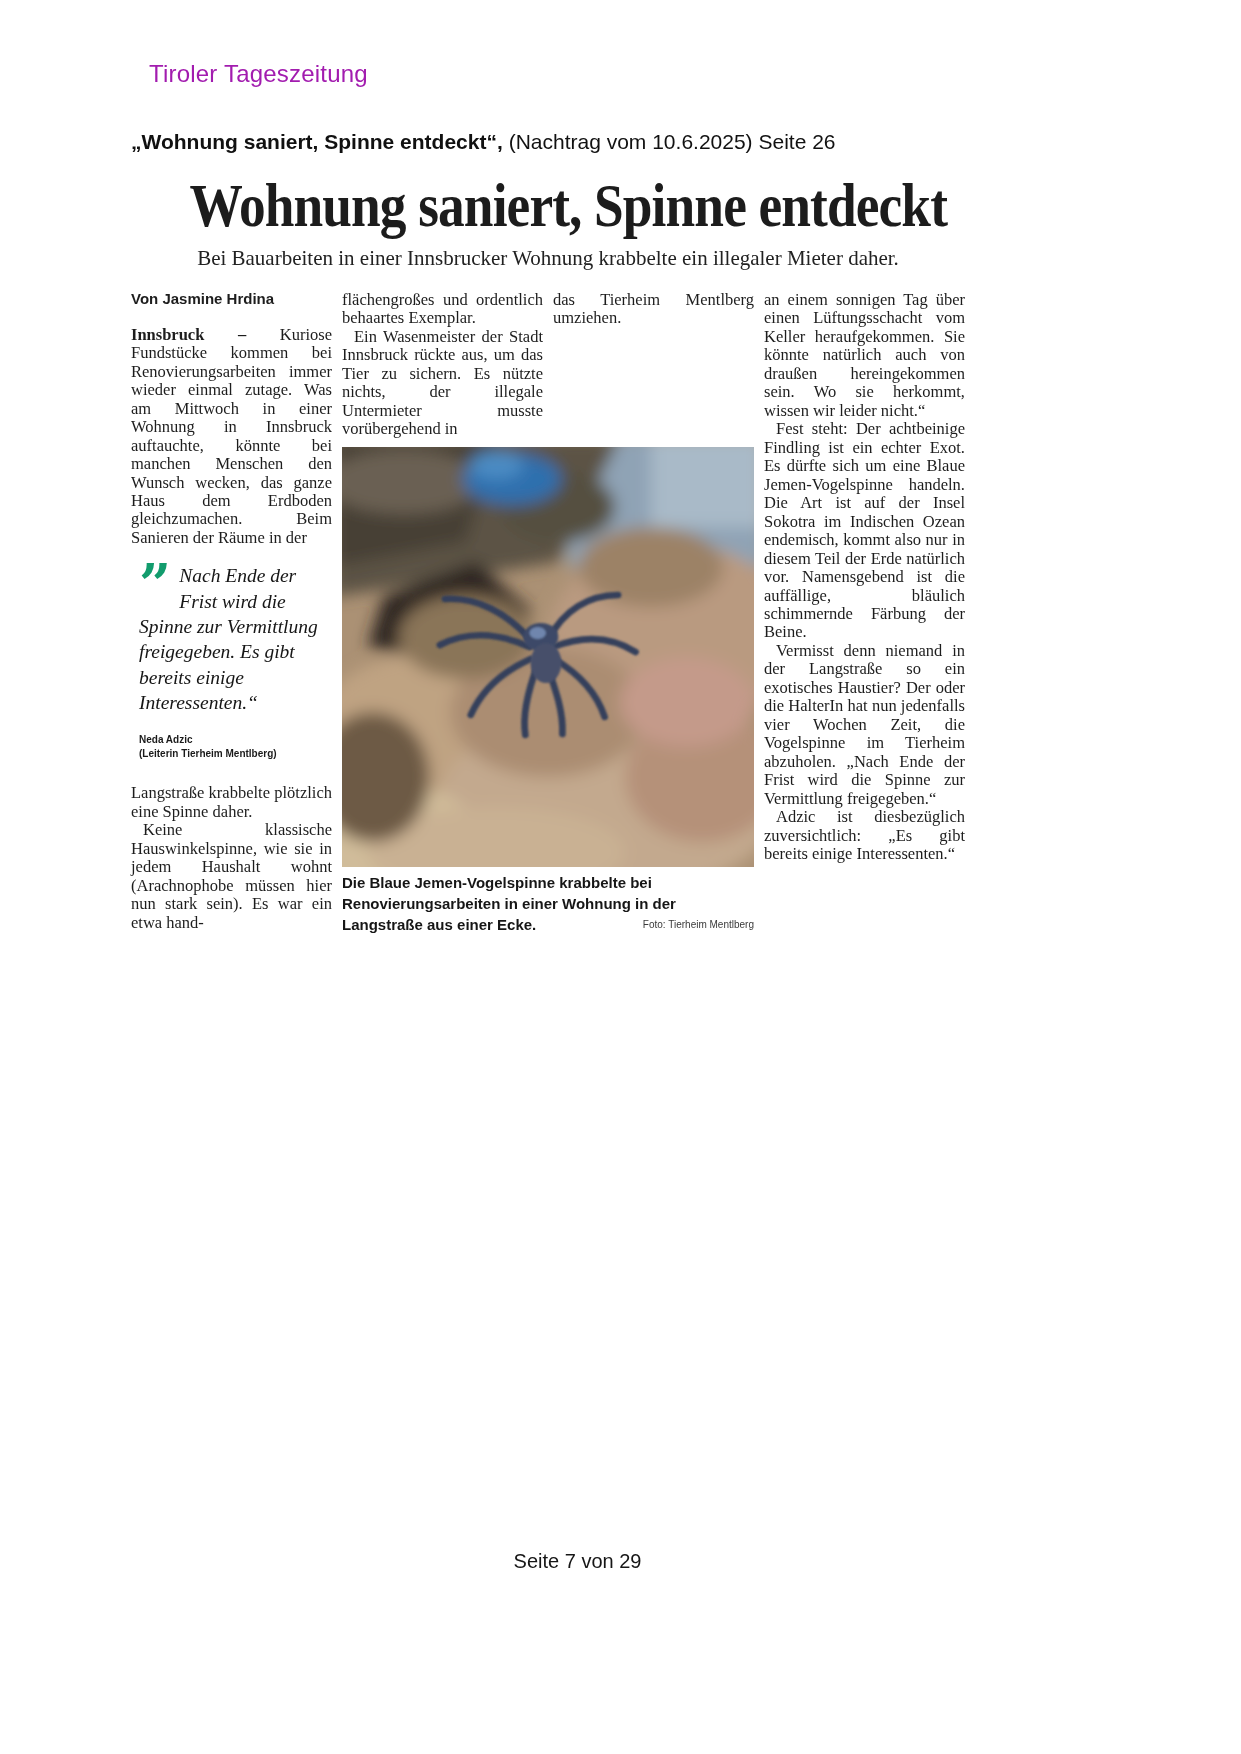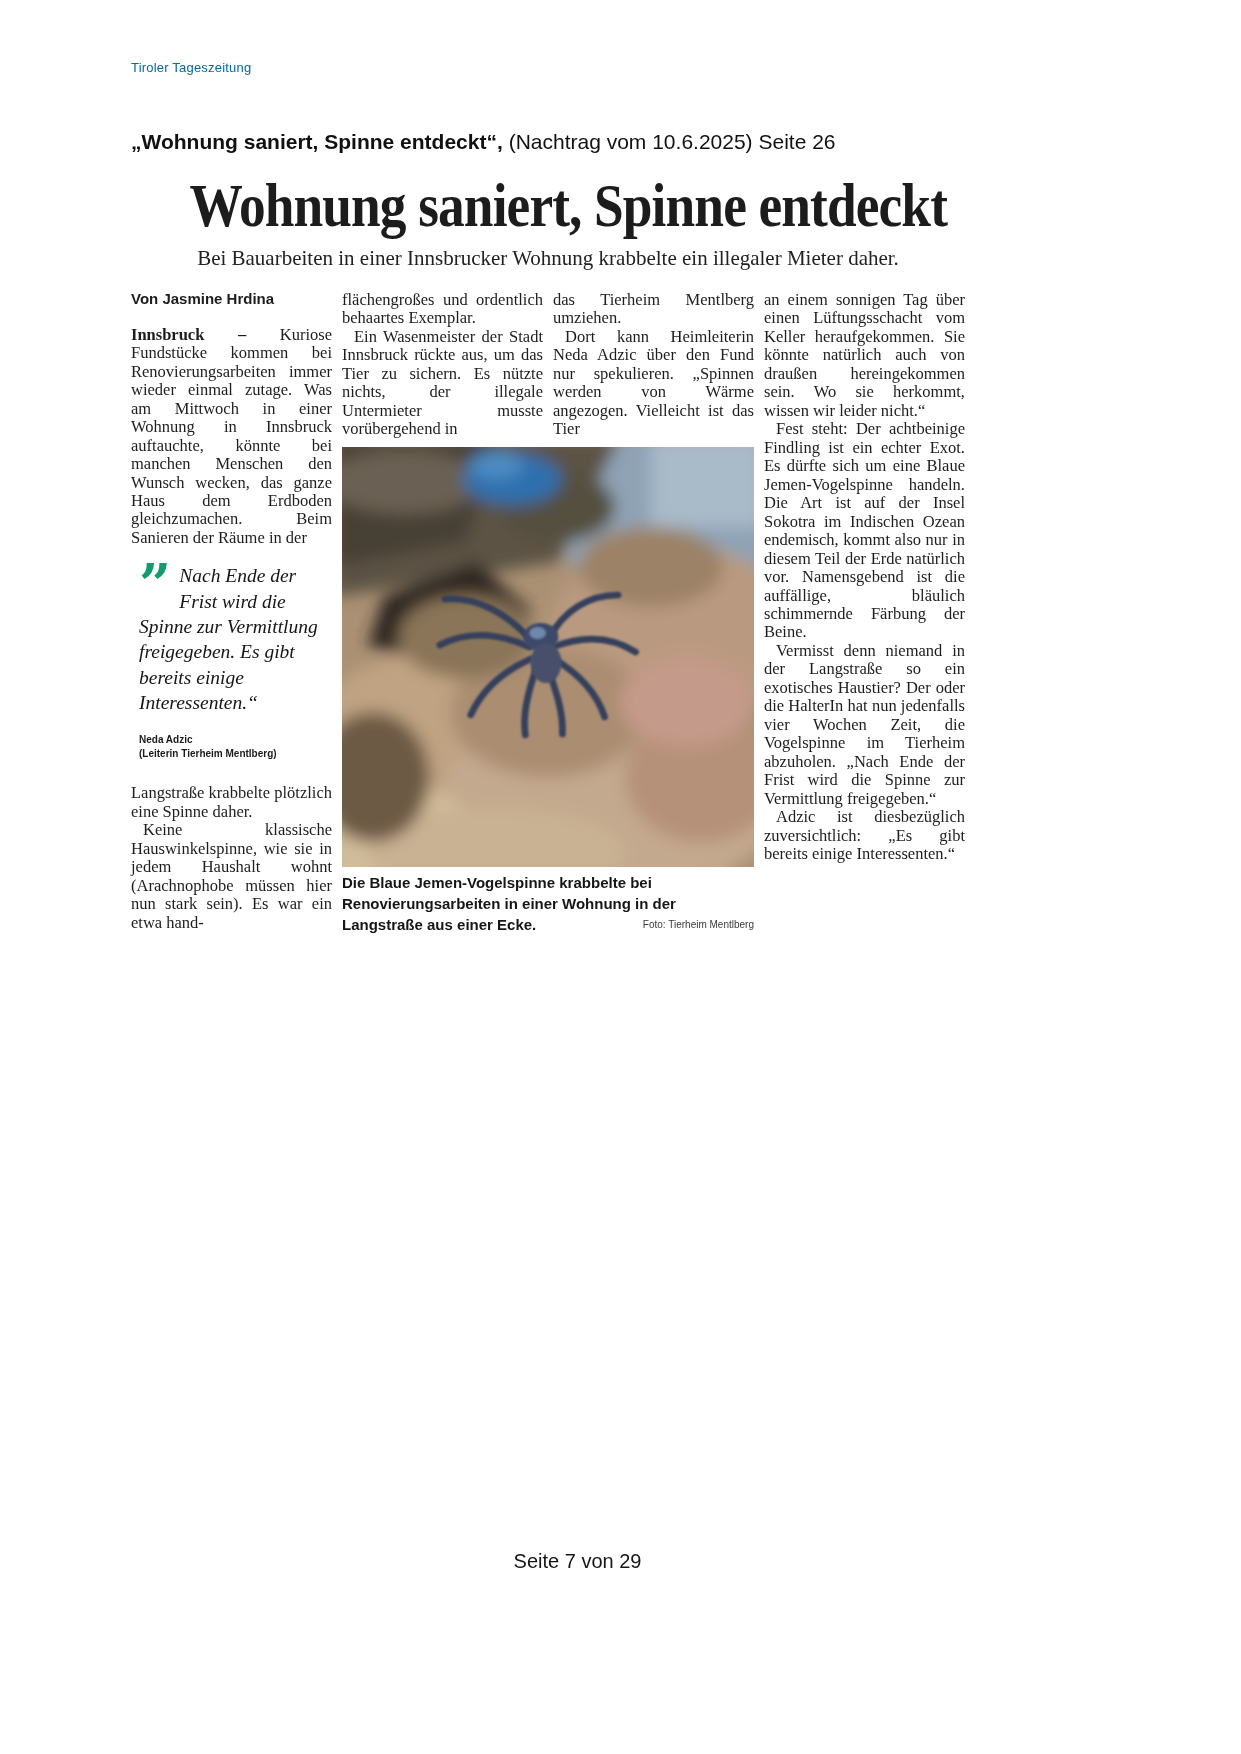--- a/index.html
+++ b/index.html
@@ -3,22 +3,22 @@
 <meta charset="utf-8">
 <style>
   * { margin:0; padding:0; box-sizing:border-box; }
   html,body { background:#ffffff; }
   body {
     width:1241px; height:1754px; position:relative;
     font-family:"Liberation Sans", sans-serif; color:#151515;
     overflow:hidden;
   }
   .masthead {
-    position:absolute; left:131px; top:60px;
-    font-size:13px; letter-spacing:.2px; color:#0369a1;
+    position:absolute; left:149px; top:60px;
+    font-size:24px; letter-spacing:.2px; color:#a21caf;
   }
   .refline {
     position:absolute; left:131px; top:130px;
     font-size:21px; color:#111; white-space:nowrap;
   }
   .refline .ref-bold { font-weight:bold; }
 
   .article { position:absolute; left:131px; top:174px; width:834px; }
 
   .headline {
@@ -123,21 +123,20 @@
       <p class="indent">Keine klassische Hauswinkelspinne, wie sie in jedem Haushalt wohnt (Arachnophobe müssen hier nun stark sein). Es war ein etwa hand-</p>
     </div>
 
     <div class="col2t">
       <p>flächengroßes und ordentlich behaartes Exemplar.</p>
       <p class="indent">Ein Wasenmeister der Stadt Innsbruck rückte aus, um das Tier zu sichern. Es nützte nichts, der illegale Untermieter musste vorübergehend in</p>
     </div>
 
     <div class="col3t">
       <p>das Tierheim Mentlberg umziehen.</p>
-      <p class="indent">Dort kann Heimleiterin Neda Adzic über den Fund nur spekulieren. „Spinnen werden von Wärme angezogen. Vielleicht ist das Tier</p>
     </div>
 
     <div class="figure">
       <svg class="photo" viewBox="0 0 400 420" preserveAspectRatio="none" role="img">
         <defs>
           <filter id="soft" x="-20%" y="-20%" width="140%" height="140%">
               <feGaussianBlur stdDeviation="8"></feGaussianBlur>
             </filter>
           <filter id="soft2" x="-40%" y="-40%" width="180%" height="180%">
               <feGaussianBlur stdDeviation="1.2"></feGaussianBlur>

